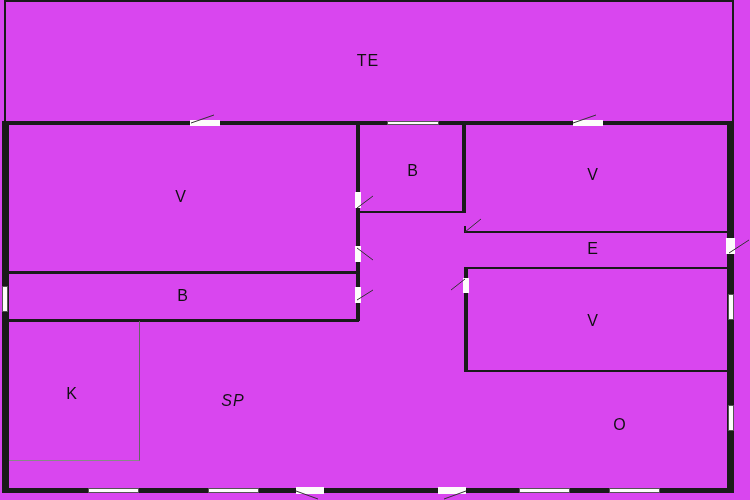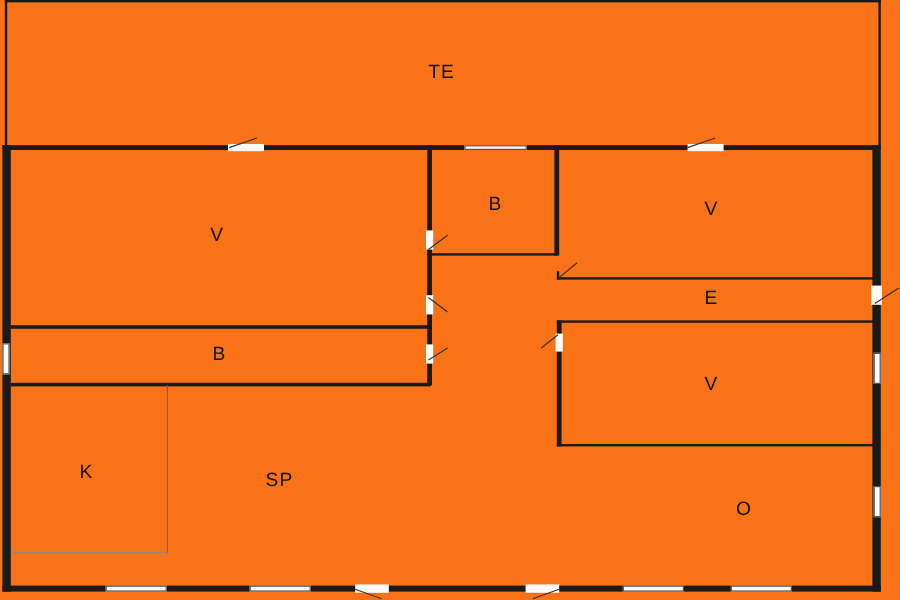--- a/index.html
+++ b/index.html
@@ -1,16 +1,16 @@
 <!DOCTYPE html>
 <html><head>
   <meta charset="utf-8">
   <style>
     html, body { margin: 0; padding: 0; background: #fdfcfb; }
-    .plan { position: relative; width: 750px; height: 500px; overflow: hidden; background: #f97316; font-family: "Liberation Sans", sans-serif; }
+    .plan { position: relative; width: 750px; height: 500px; overflow: hidden; background: #d946ef; font-family: "Liberation Sans", sans-serif; }
     .w { position: absolute; background: #1a1a1a; }
     .gap { position: absolute; background: #fdfcfb; }
     .win { position: absolute; background: #fdfcfb; border: 1px solid #555; box-sizing: border-box; }
     .lbl { position: absolute; font-size: 16px; color: #111; transform: translate(-50%, -50%); letter-spacing: 1px; }
     svg.doors { position: absolute; left: 0; top: 0; }
   </style>
 </head>
 <body>
 
 <div class="plan">
@@ -76,15 +76,15 @@
   </svg>
 
   <div class="lbl" style="left:368px;top:61px;">TE</div>
   <div class="lbl" style="left:181px;top:197px;">V</div>
   <div class="lbl" style="left:413px;top:171px;">B</div>
   <div class="lbl" style="left:593px;top:175px;">V</div>
   <div class="lbl" style="left:593px;top:249px;">E</div>
   <div class="lbl" style="left:183px;top:296px;">B</div>
   <div class="lbl" style="left:593px;top:321px;">V</div>
   <div class="lbl" style="left:72px;top:394px;">K</div>
-  <div class="lbl" style="left:233px;top:401px;">SP</div>
+  <div class="lbl" style="left:233px;top:401px;font-style:italic;">SP</div>
   <div class="lbl" style="left:620px;top:425px;">O</div>
 </div>
 
 </body></html>

